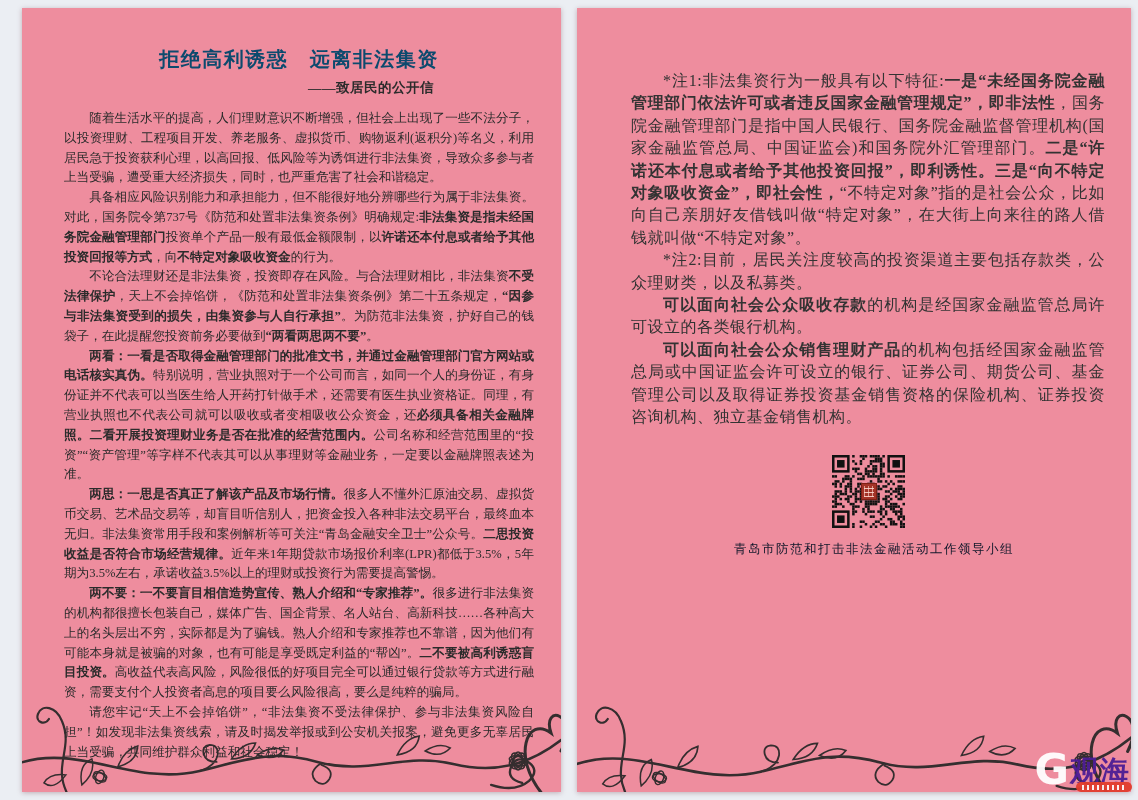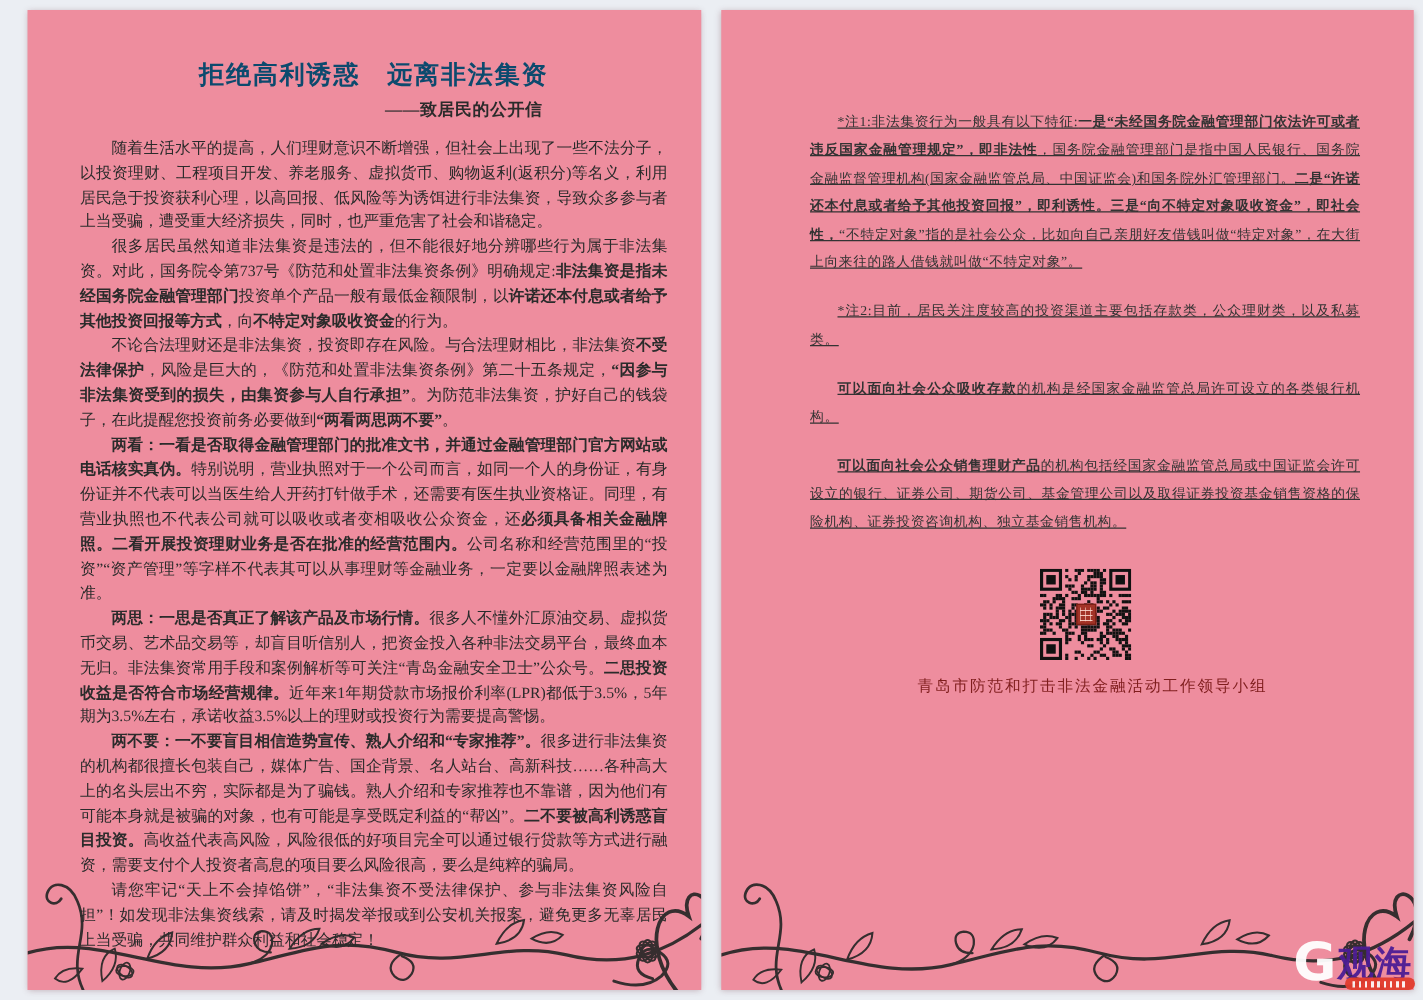--- a/index.html
+++ b/index.html
@@ -39,43 +39,43 @@
     text-align:justify;text-indent:2em;margin:0;
   }
   .b{font-weight:bold;}
 
   .right-content{
     position:relative;z-index:2;
     padding:62px 26px 0 54px;
     color:#333;
   }
   .rpara{
-    font-size:11px;line-height:22.4px;letter-spacing:.5px;
-    text-align:justify;text-indent:2em;margin:17px;text-decoration:underline;
+    font-size:16px;line-height:22.4px;letter-spacing:.5px;
+    text-align:justify;text-indent:2em;margin:0;
   }
 
   .qr-wrap{
     position:relative;z-index:2;
     margin-top:26px;
     display:flex;flex-direction:column;align-items:center;
   }
   .qr-box{position:relative;width:73px;height:73px;}
   .qr-box svg{display:block;}
   .qr-seal{
     position:absolute;left:29px;top:28px;width:16px;height:17px;
     background:#a33327;border:1px solid #7e1f14;box-sizing:border-box;
   }
   .qr-seal::after{
     content:"";position:absolute;inset:2px;
     background:
       repeating-linear-gradient(0deg, rgba(255,220,210,.85) 0 1px, transparent 1px 4px),
       repeating-linear-gradient(90deg, rgba(255,220,210,.6) 0 1px, transparent 1px 4px);
   }
   .qr-caption{
-    margin-top:13px;font-size:12.5px;letter-spacing:1.5px;color:#7f1d1d;margin-left:12px;
+    margin-top:13px;font-size:12.5px;letter-spacing:1.5px;color:#0f172a;margin-left:12px;
   }
 
   .flourish{
     position:absolute;left:0;bottom:-2px;width:100%;height:152px;
     z-index:1;pointer-events:none;opacity:.92;
   }
 
   .watermark{
     position:absolute;right:4px;bottom:6px;z-index:5;
     display:flex;align-items:flex-start;
@@ -106,22 +106,22 @@
 <body>
 
 <div class="stage">
 
   <div class="page page-left">
     <div class="left-content">
       <h1 class="doc-title">拒绝高利诱惑　远离非法集资</h1>
       <div class="doc-subtitle">——致居民的公开信</div>
       <div>
           <p class="para"><span>随着生活水平的提高，人们理财意识不断增强，但社会上出现了一些不法分子，以投资理财、工程项目开发、养老服务、虚拟货币、购物返利(返积分)等名义，利用居民急于投资获利心理，以高回报、低风险等为诱饵进行非法集资，导致众多参与者上当受骗，遭受重大经济损失，同时，也严重危害了社会和谐稳定。</span></p>
-          <p class="para"><span>很多居民虽然知道非法集资是违法的，但不能很好地分辨哪些行为属于非法集资。对此，国务院令第737号《防范和处置非法集资条例》明确规定:</span><span class="b">非法集资是指未经国务院金融管理部门</span><span>投资单个产品一般有最低金额限制，以</span><span class="b">许诺还本付息或者给予其他投资回报等方式</span><span>，向</span><span class="b">不特定对象吸收资金</span><span>的行为。</span></p>
-          <p class="para"><span>不论合法理财还是非法集资，投资即存在风险。与合法理财相比，非法集资</span><span class="b">不受法律保护</span><span>，风险是巨大的，《防范和处置非法集资条例》第二十五条规定，</span><span class="b">“因参与非法集资受到的损失，由集资参与人自行承担”</span><span>。为防范非法集资，护好自己的钱袋子，在此提醒您投资前务必要做到</span><span class="b">“两看两思两不要”</span><span>。</span></p>
+          <p class="para"><span>具备相应风险识别能力和承担能力，但不能很好地分辨哪些行为属于非法集资。对此，国务院令第737号《防范和处置非法集资条例》明确规定:</span><span class="b">非法集资是指未经国务院金融管理部门</span><span>投资单个产品一般有最低金额限制，以</span><span class="b">许诺还本付息或者给予其他投资回报等方式</span><span>，向</span><span class="b">不特定对象吸收资金</span><span>的行为。</span></p>
+          <p class="para"><span>不论合法理财还是非法集资，投资即存在风险。与合法理财相比，非法集资</span><span class="b">不受法律保护</span><span>，天上不会掉馅饼，《防范和处置非法集资条例》第二十五条规定，</span><span class="b">“因参与非法集资受到的损失，由集资参与人自行承担”</span><span>。为防范非法集资，护好自己的钱袋子，在此提醒您投资前务必要做到</span><span class="b">“两看两思两不要”</span><span>。</span></p>
           <p class="para"><span class="b">两看：一看是否取得金融管理部门的批准文书，并通过金融管理部门官方网站或电话核实真伪。</span><span>特别说明，营业执照对于一个公司而言，如同一个人的身份证，有身份证并不代表可以当医生给人开药打针做手术，还需要有医生执业资格证。同理，有营业执照也不代表公司就可以吸收或者变相吸收公众资金，还</span><span class="b">必须具备相关金融牌照。二看开展投资理财业务是否在批准的经营范围内。</span><span>公司名称和经营范围里的“投资”“资产管理”等字样不代表其可以从事理财等金融业务，一定要以金融牌照表述为准。</span></p>
           <p class="para"><span class="b">两思：一思是否真正了解该产品及市场行情。</span><span>很多人不懂外汇原油交易、虚拟货币交易、艺术品交易等，却盲目听信别人，把资金投入各种非法交易平台，最终血本无归。非法集资常用手段和案例解析等可关注“青岛金融安全卫士”公众号。</span><span class="b">二思投资收益是否符合市场经营规律。</span><span>近年来1年期贷款市场报价利率(LPR)都低于3.5%，5年期为3.5%左右，承诺收益3.5%以上的理财或投资行为需要提高警惕。</span></p>
           <p class="para"><span class="b">两不要：一不要盲目相信造势宣传、熟人介绍和“专家推荐”。</span><span>很多进行非法集资的机构都很擅长包装自己，媒体广告、国企背景、名人站台、高新科技……各种高大上的名头层出不穷，实际都是为了骗钱。熟人介绍和专家推荐也不靠谱，因为他们有可能本身就是被骗的对象，也有可能是享受既定利益的“帮凶”。</span><span class="b">二不要被高利诱惑盲目投资。</span><span>高收益代表高风险，风险很低的好项目完全可以通过银行贷款等方式进行融资，需要支付个人投资者高息的项目要么风险很高，要么是纯粹的骗局。</span></p>
           <p class="para"><span>请您牢记“天上不会掉馅饼”，“非法集资不受法律保护、参与非法集资风险自担”！如发现非法集资线索，请及时揭发举报或到公安机关报案，避免更多无辜居民上当受骗，共同维护群众利益和社会稳定！</span></p>
         </div>
     </div>
     <svg class="flourish" viewBox="0 0 540 150" aria-hidden="true">
       <g stroke="#262626" fill="none" stroke-linecap="round">
         <path d="M-8 122 C 55 98 110 144 178 128 C 225 117 248 106 296 119 C 347 133 382 109 432 121 C 477 132 512 120 544 94" stroke-width="2.6"></path>
         <path d="M178 128 q 16 -5 18 -16 q 1 -10 -8 -10 q -8 1 -6 9 q 2 8 13 8" stroke-width="1.8"></path>

